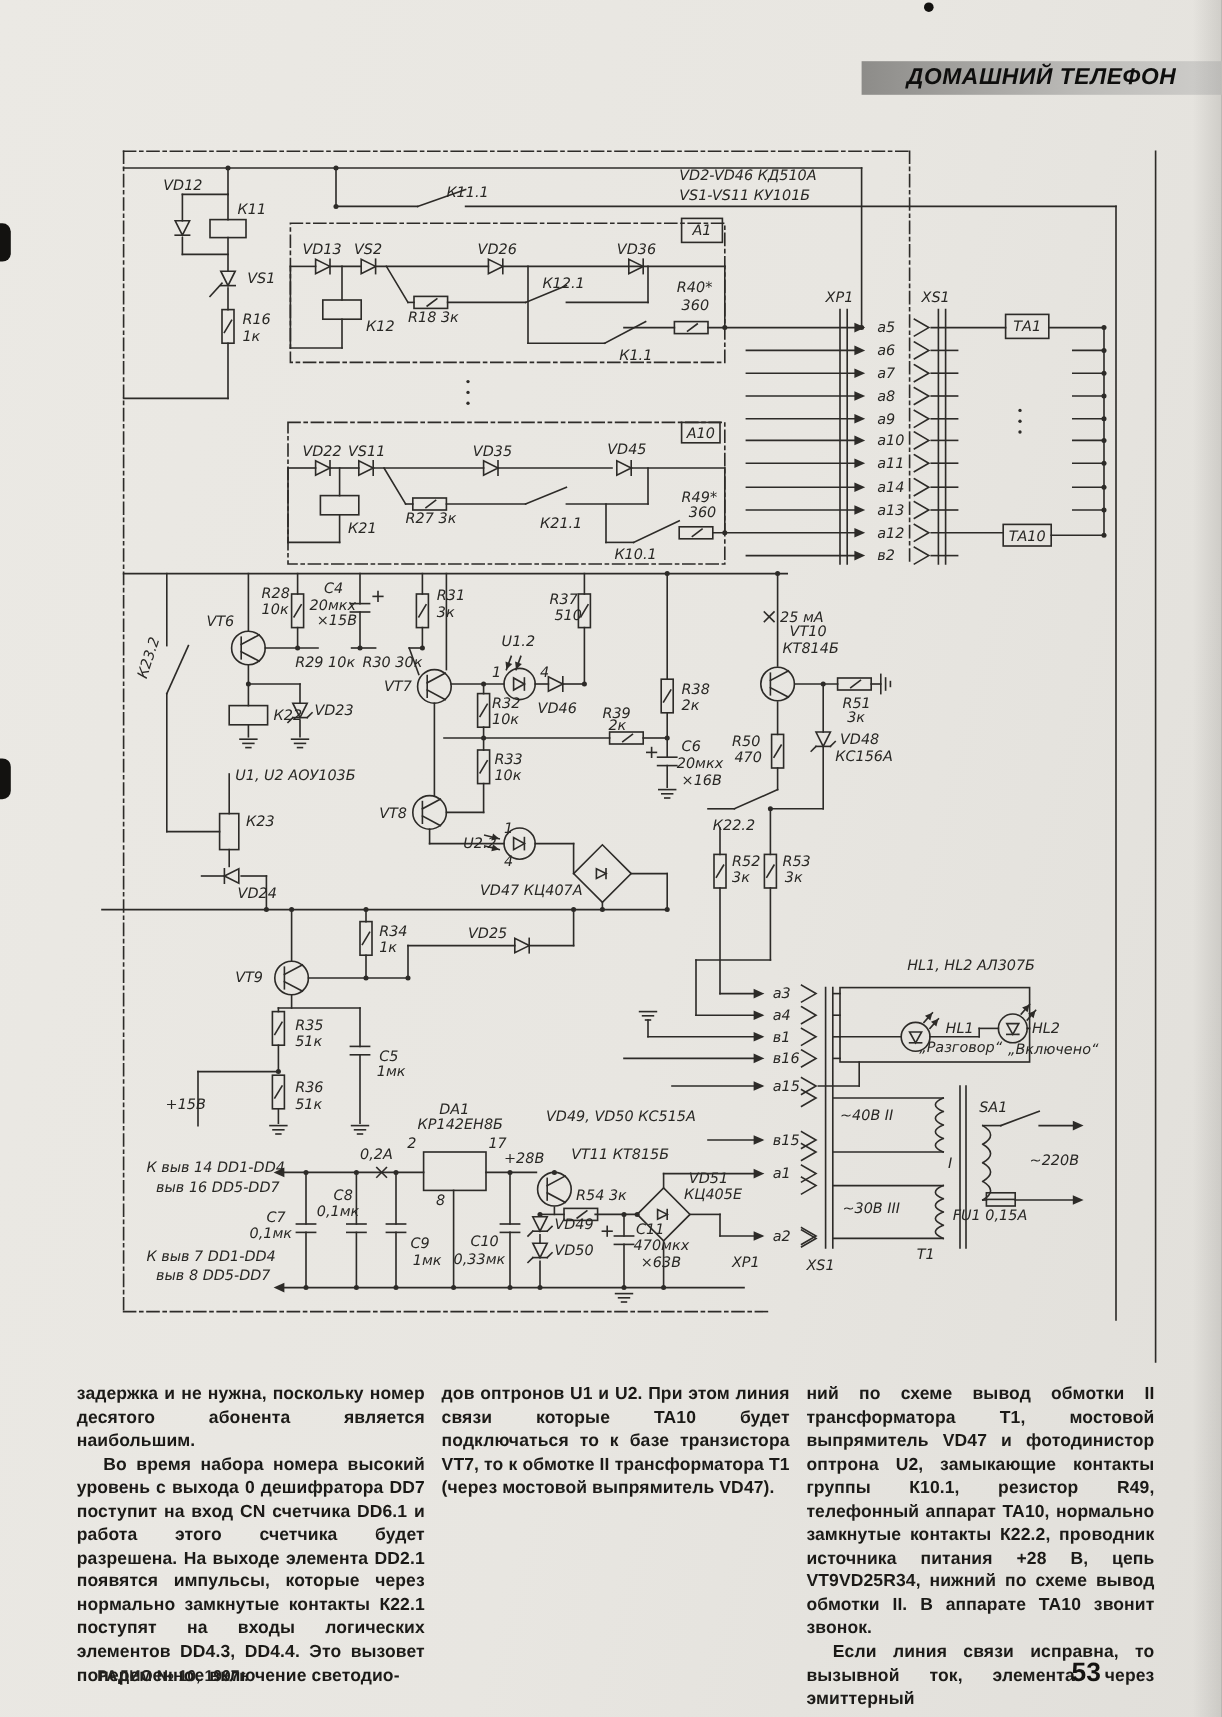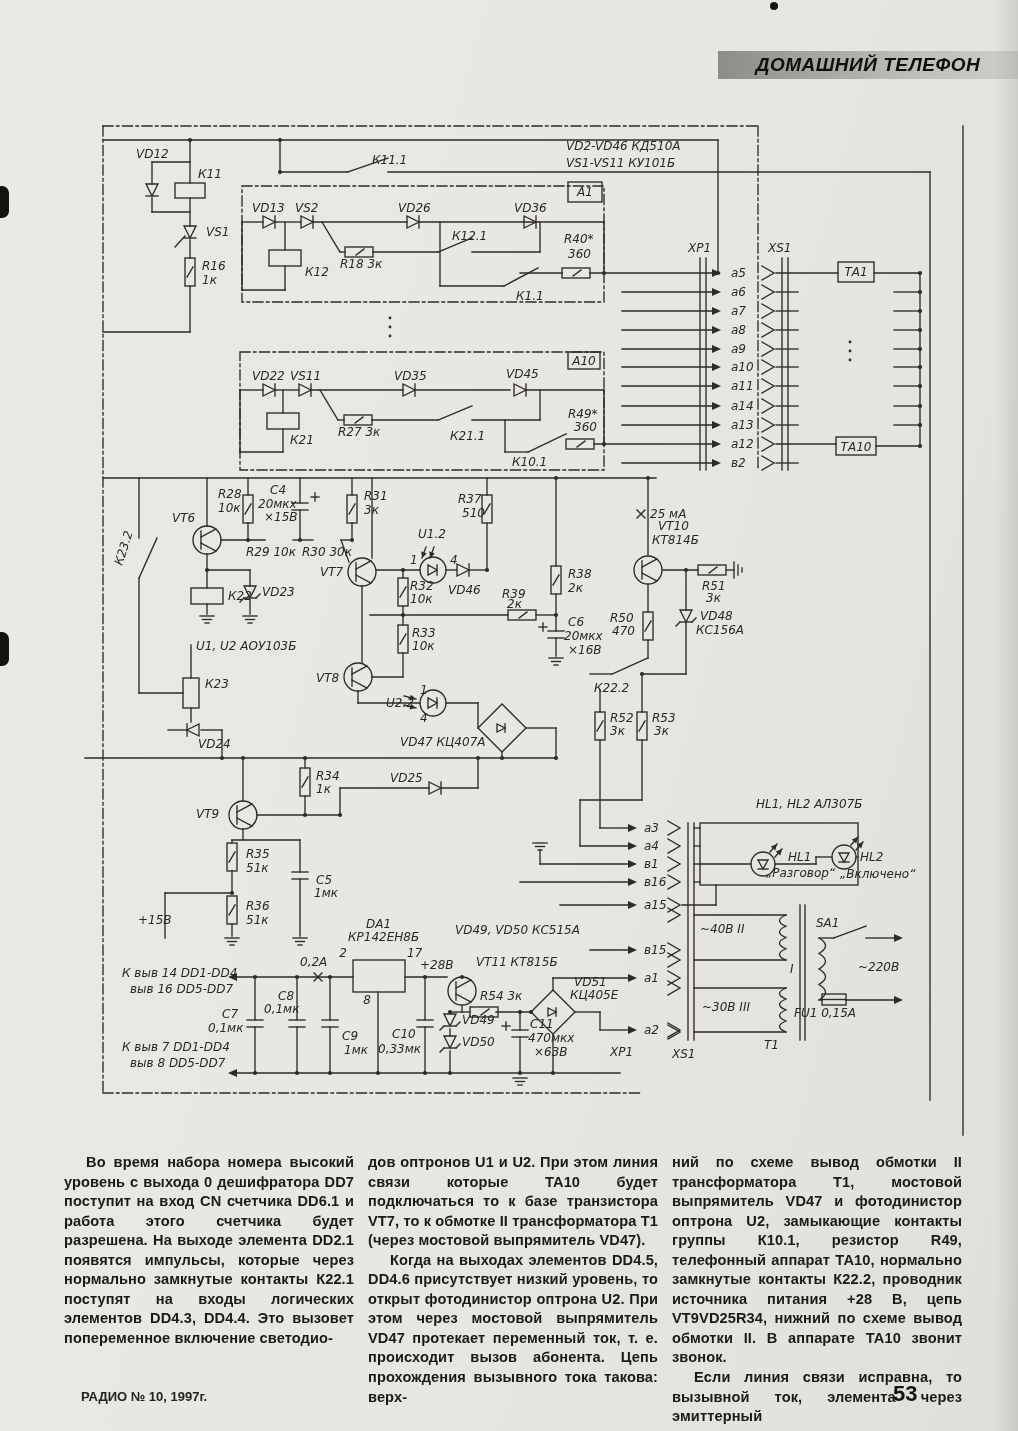--- a/index.html
+++ b/index.html
@@ -756,25 +756,25 @@
         <text x="378" y="1053" class="lbl">0,33мк</text>
         <text x="122" y="977" class="lbl">К выв 14 DD1-DD4</text>
         <text x="130" y="993" class="lbl">выв 16 DD5-DD7</text>
         <text x="122" y="1051" class="lbl">К выв 7 DD1-DD4</text>
         <text x="130" y="1067" class="lbl">выв 8 DD5-DD7</text>
       </g>
     </svg>
 
   <div class="cols">
     <div class="col">
+      <p>задержка и не нужна, поскольку номер десятого абонента является наибольшим.</p>
       <p class="ind">Во время набора номера высокий уровень с выхода 0 дешифратора DD7 поступит на вход CN счетчика DD6.1 и работа этого счетчика будет разрешена. На выходе элемента DD2.1 появятся импульсы, которые через нормально замкнутые контакты К22.1 поступят на входы логических элементов DD4.3, DD4.4. Это вызовет попеременное включение светодио-</p>
     </div>
     <div class="col">
       <p>дов оптронов U1 и U2. При этом линия связи которые ТА10 будет подключаться то к базе транзистора VT7, то к обмотке II трансформатора Т1 (через мостовой выпрямитель VD47).</p>
-      <p class="ind">Когда на выходах элементов DD4.5, DD4.6 присутствует низкий уровень, то открыт фотодинистор оптрона U2. При этом через мостовой выпрямитель VD47 протекает переменный ток, т. е. происходит вызов абонента. Цепь прохождения вызывного тока такова: верх-</p>
     </div>
     <div class="col">
       <p>ний по схеме вывод обмотки II трансформатора Т1, мостовой выпрямитель VD47 и фотодинистор оптрона U2, замыкающие контакты группы К10.1, резистор R49, телефонный аппарат ТА10, нормально замкнутые контакты К22.2, проводник источника питания +28 В, цепь VT9VD25R34, нижний по схеме вывод обмотки II. В аппарате ТА10 звонит звонок.</p>
       <p class="ind">Если линия связи исправна, то вызывной ток, элемента через эмиттерный</p>
     </div>
   </div>
 
   <div class="footer-left">РАДИО № 10, 1997г.</div>
   <div class="footer-page">53</div>
 

